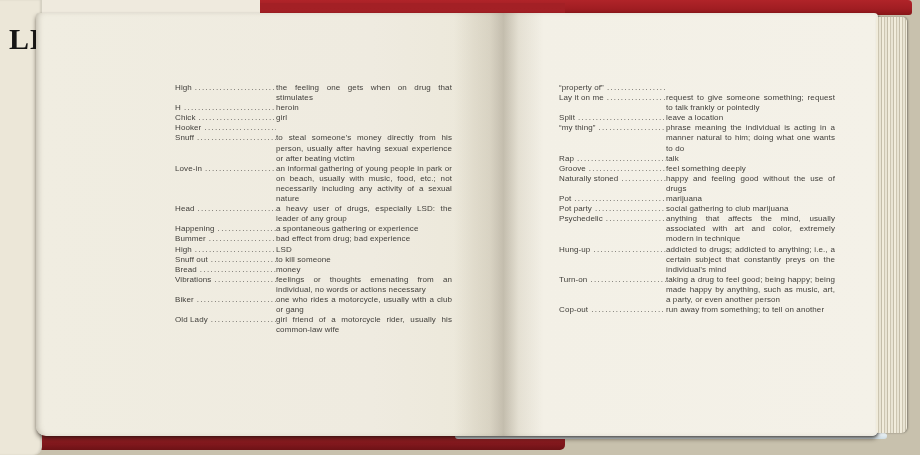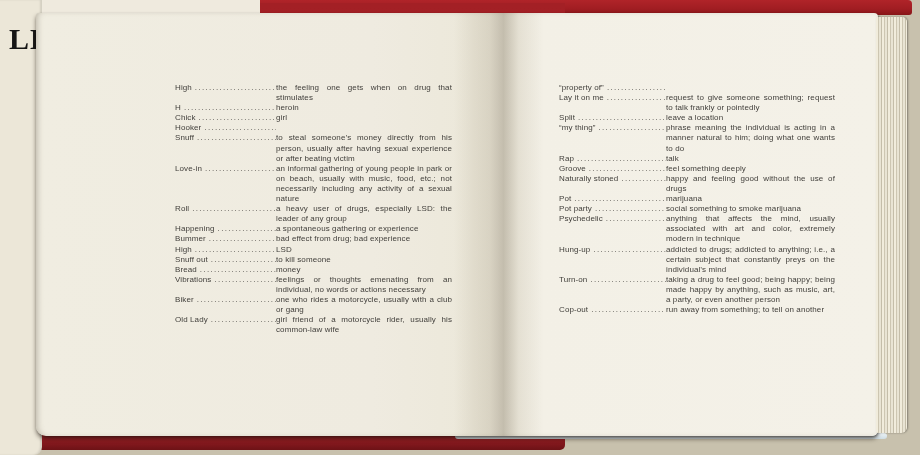--- a/index.html
+++ b/index.html
@@ -135,21 +135,21 @@
       </div>
         <div class="entry">
         <span class="term">
             <span class="t">Love-in</span>
             <span class="dots"></span>
           </span>
         <span class="def">an informal gathering of young people in park or on beach, usually with music, food, etc.; not necessarily including any activity of a sexual nature</span>
       </div>
         <div class="entry">
         <span class="term">
-            <span class="t">Roll</span>
+            <span class="t">Head</span>
             <span class="dots"></span>
           </span>
         <span class="def">a heavy user of drugs, especially LSD: the leader of any group</span>
       </div>
         <div class="entry">
         <span class="term">
             <span class="t">Happening</span>
             <span class="dots"></span>
           </span>
         <span class="def">a spontaneous gathering or experience</span>
@@ -259,21 +259,21 @@
             <span class="t">Pot</span>
             <span class="dots"></span>
           </span>
         <span class="def">marijuana</span>
       </div>
         <div class="entry">
         <span class="term">
             <span class="t">Pot party</span>
             <span class="dots"></span>
           </span>
-        <span class="def">social something to smoke marijuana</span>
+        <span class="def">social gathering to club marijuana</span>
       </div>
         <div class="entry">
         <span class="term">
             <span class="t">Psychedelic</span>
             <span class="dots"></span>
           </span>
         <span class="def">anything that affects the mind, usually associated with art and color, extremely modern in technique</span>
       </div>
         <div class="entry">
         <span class="term">

